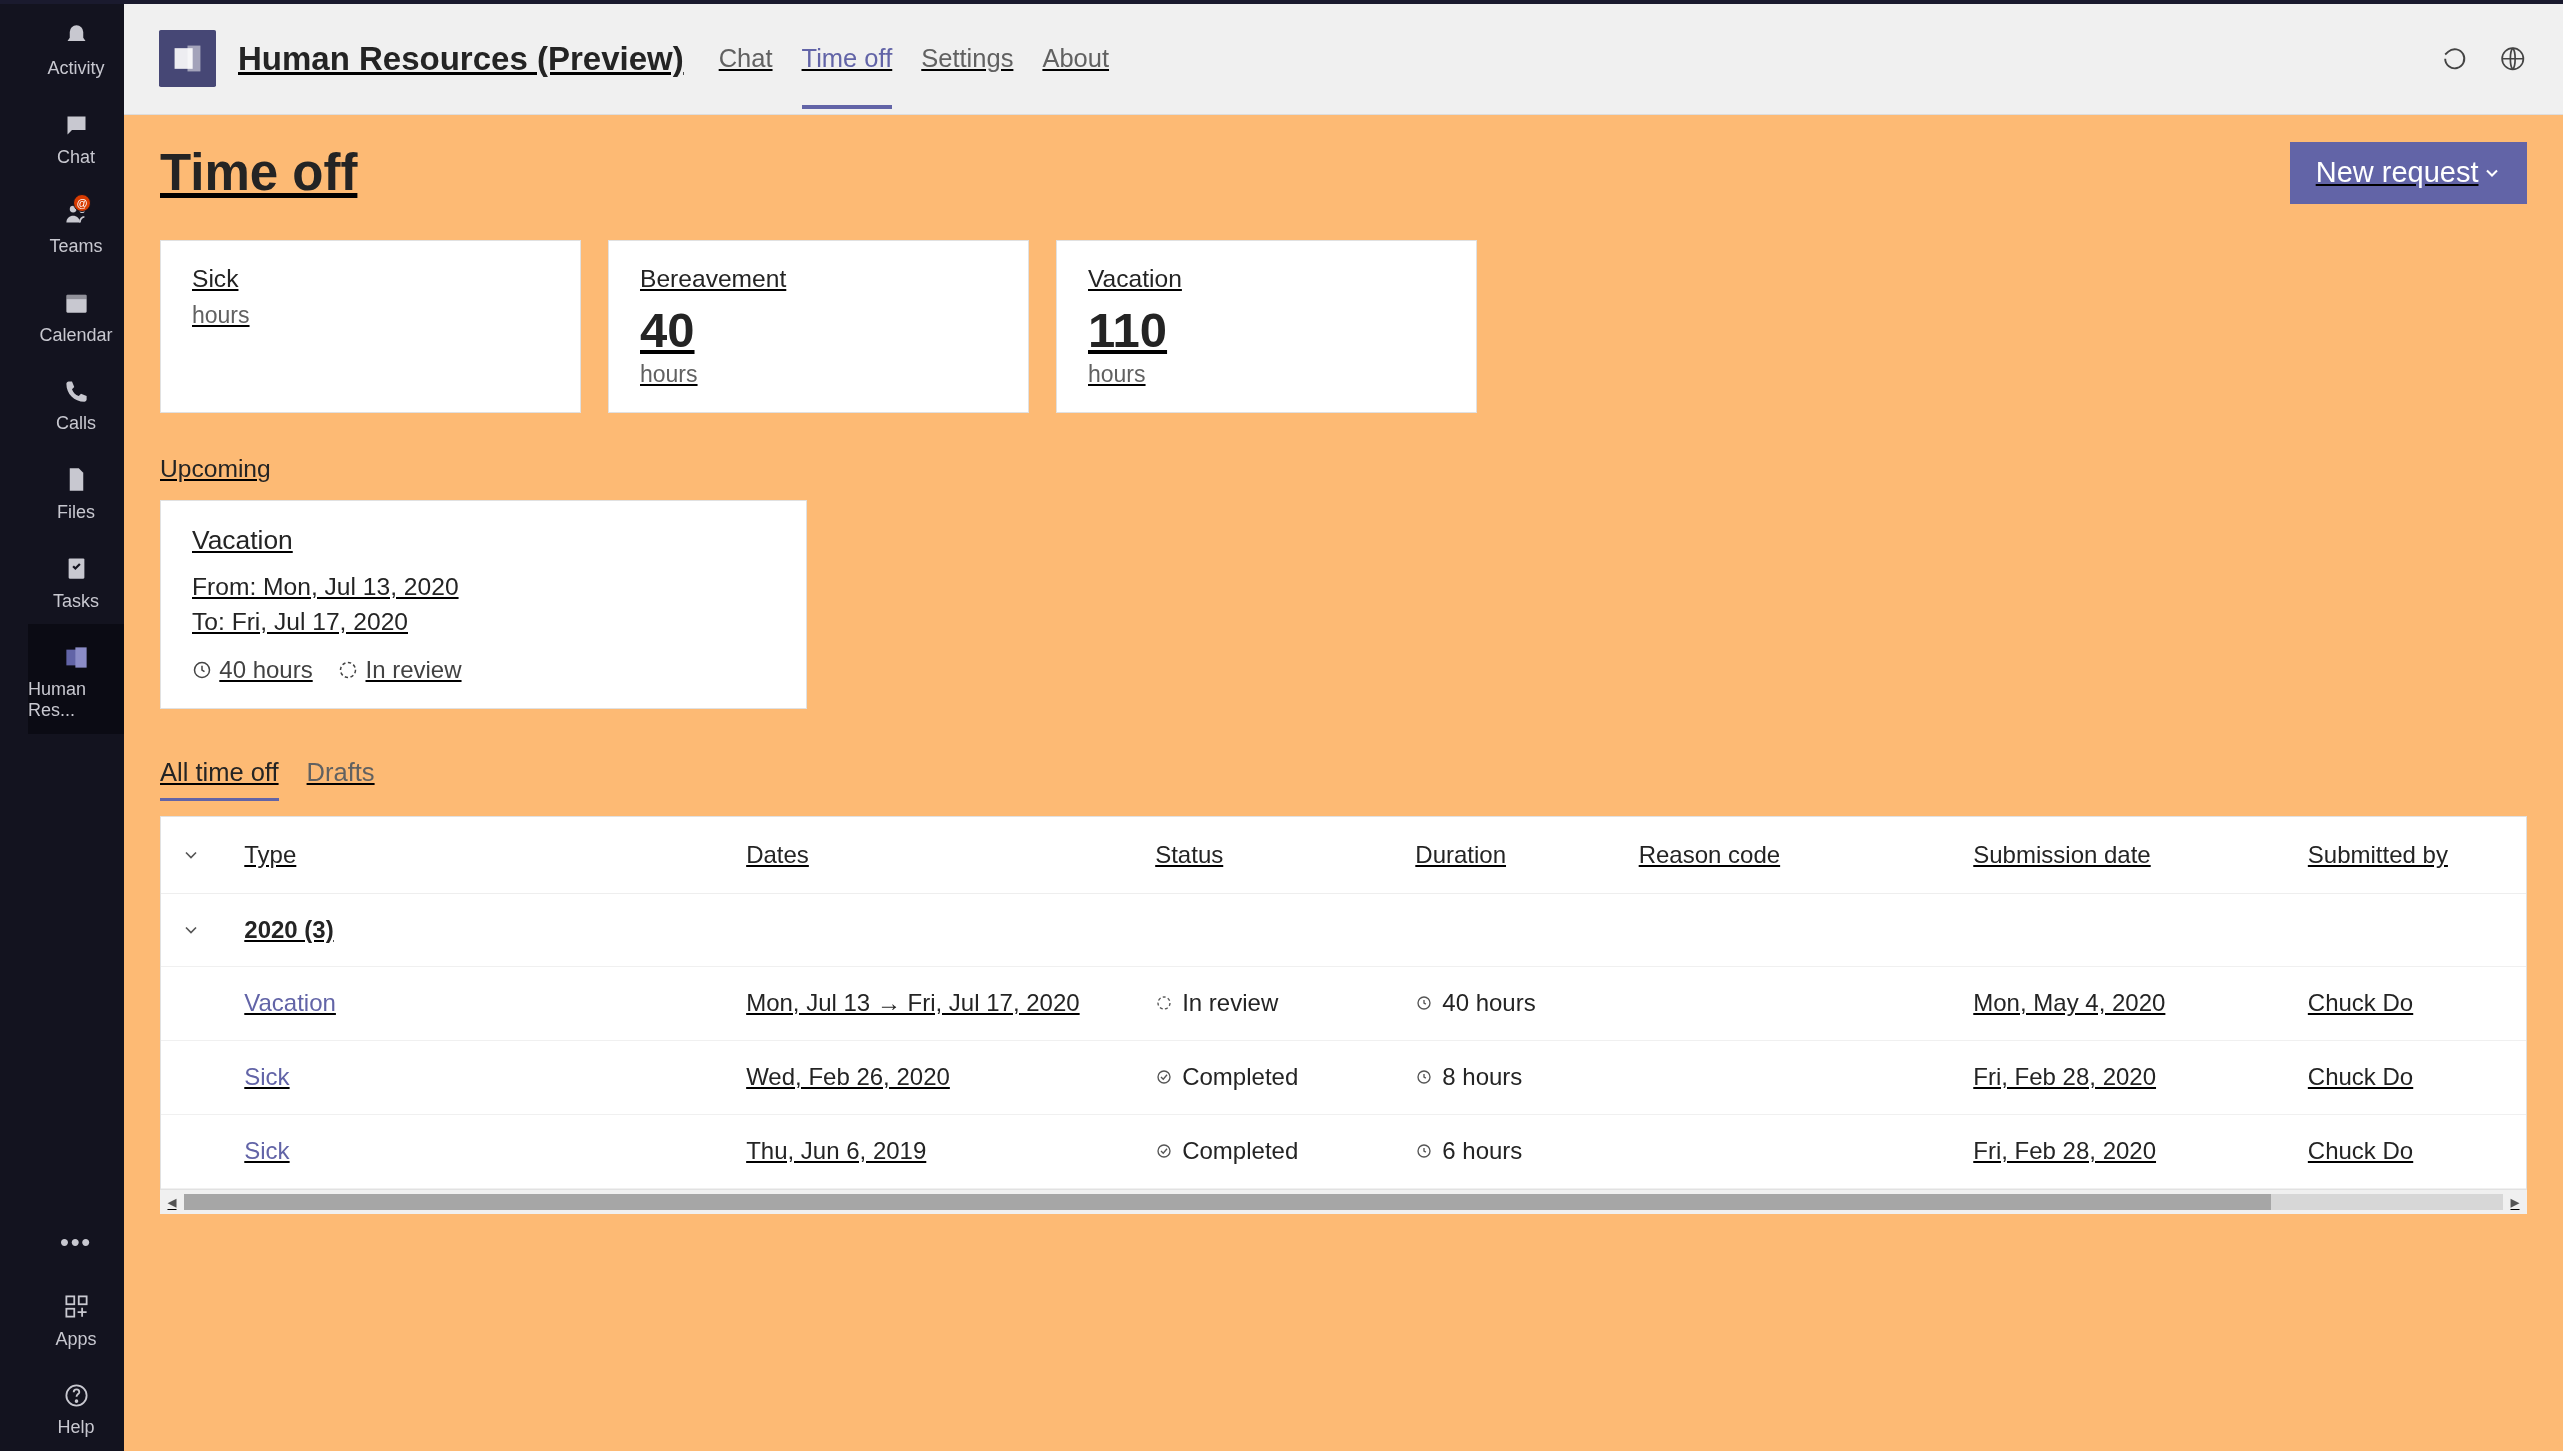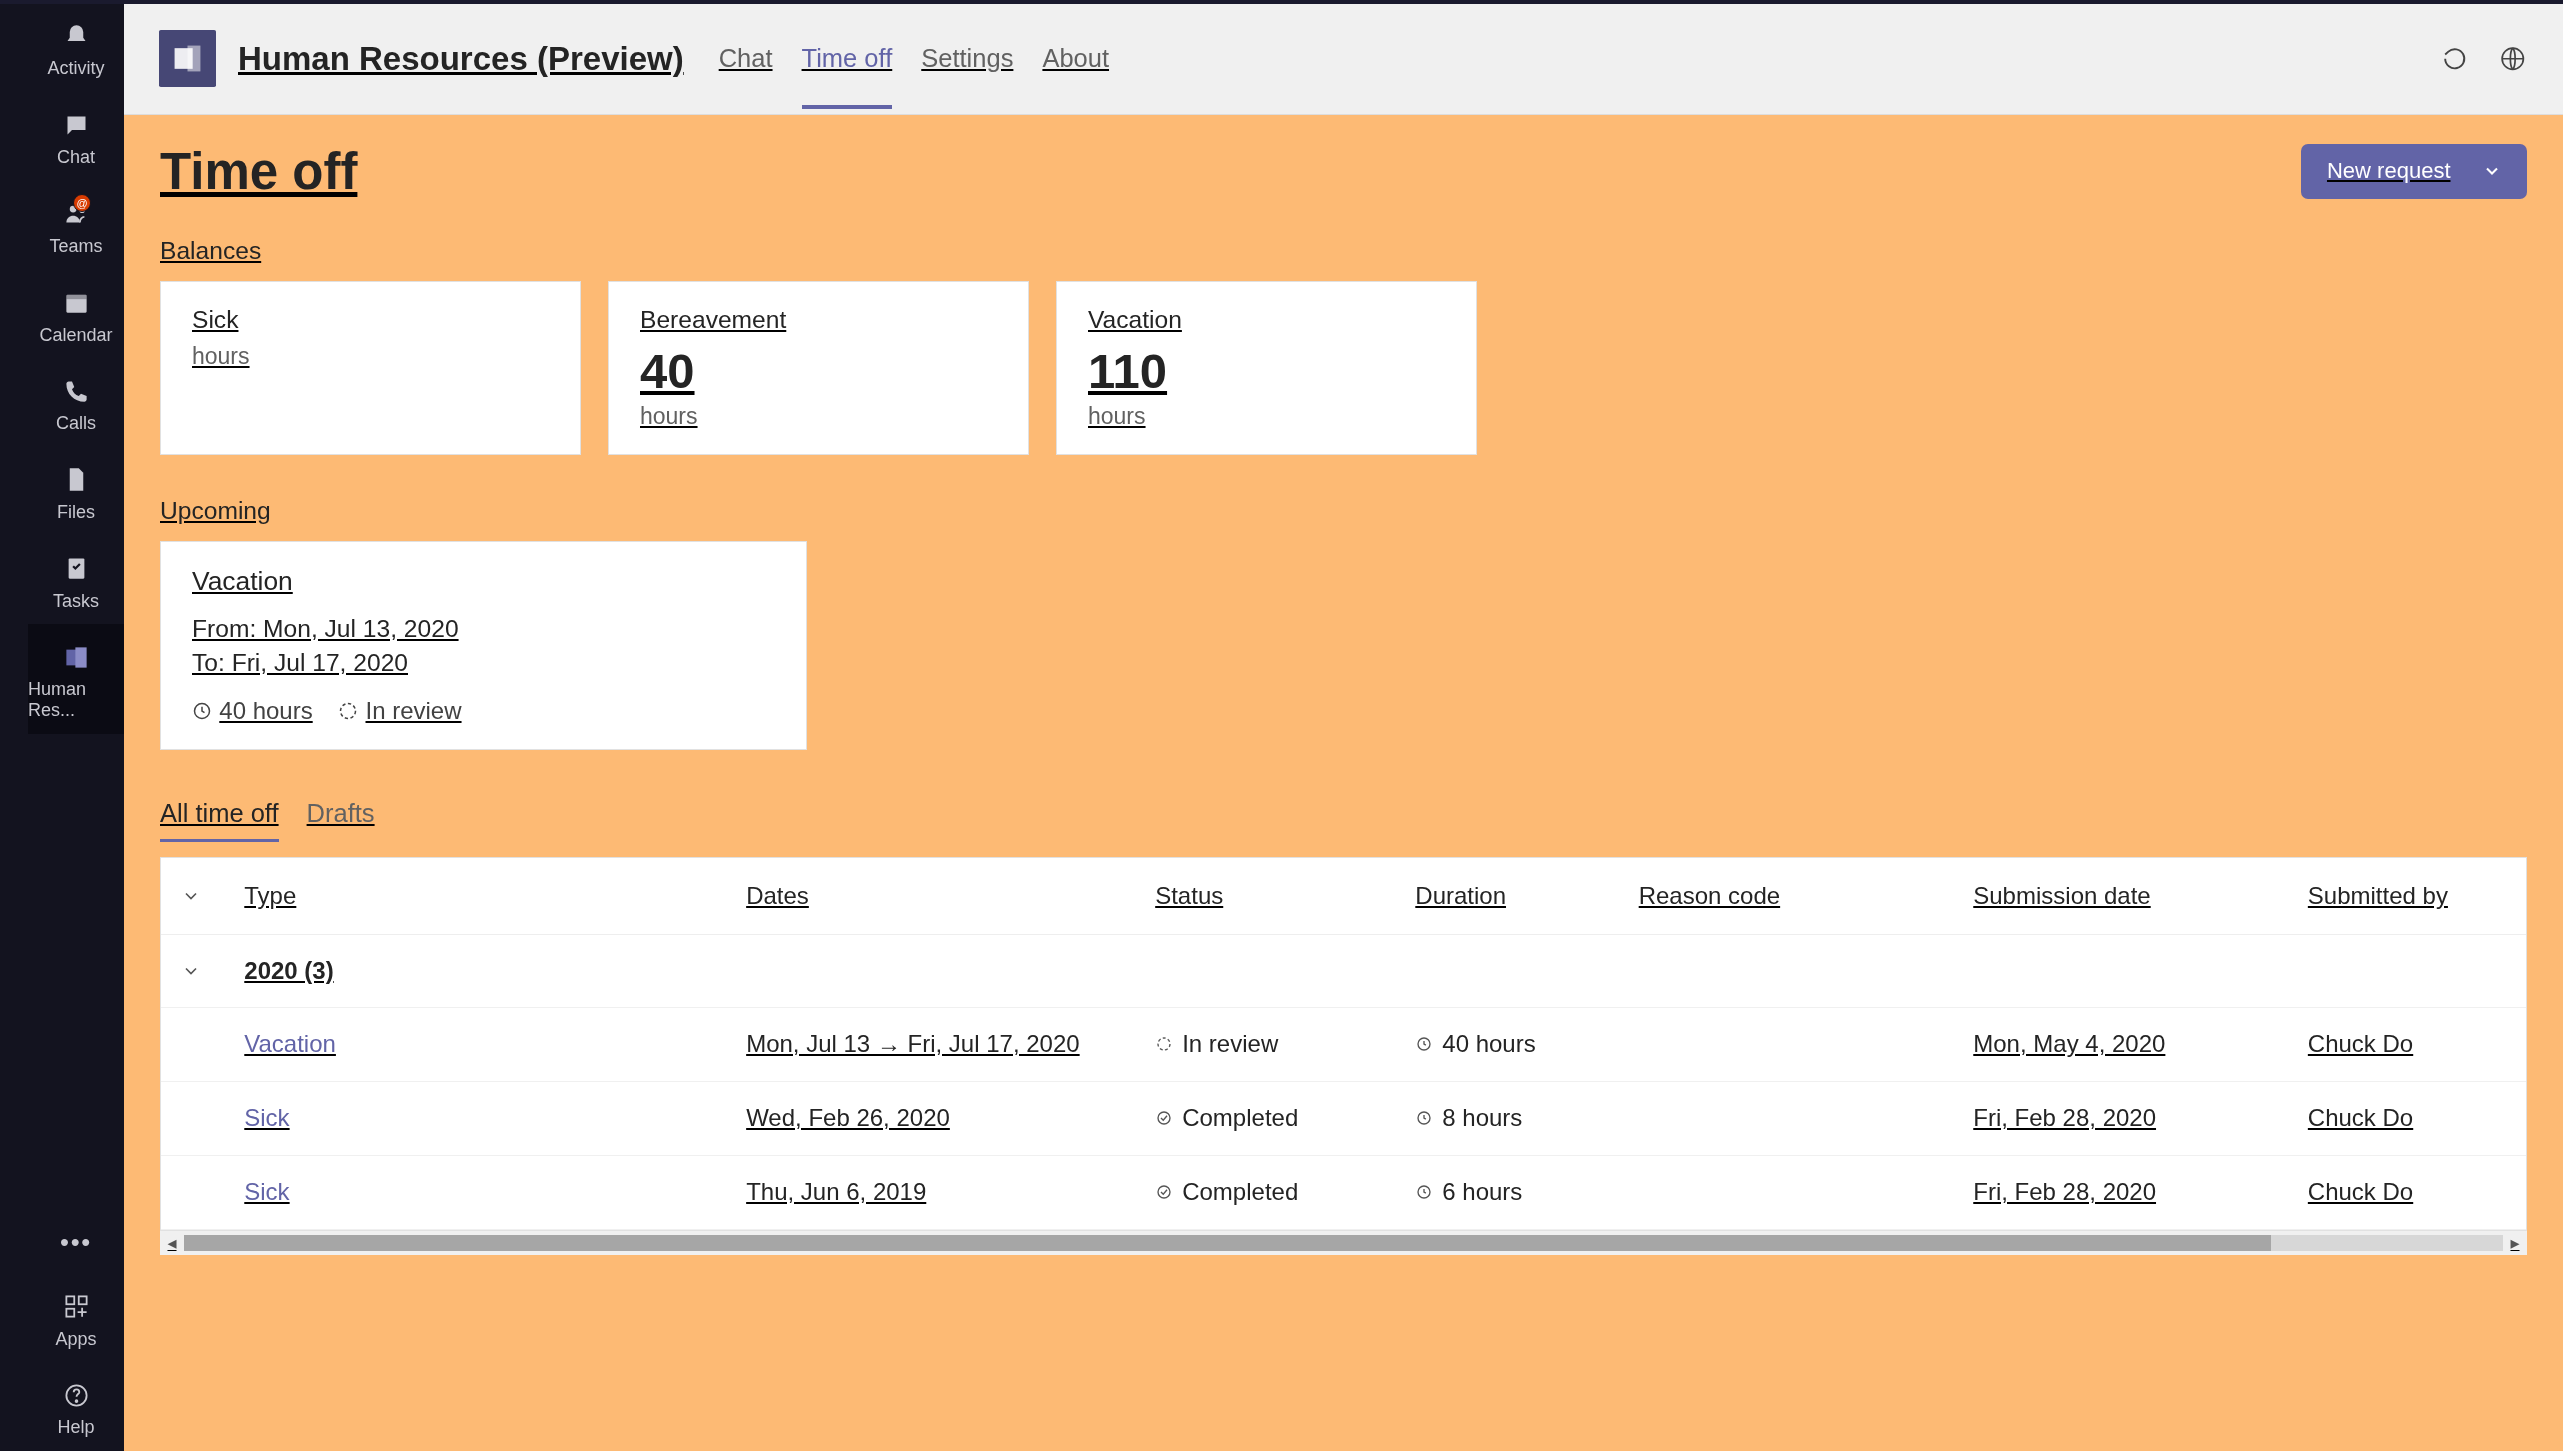--- a/index.html
+++ b/index.html
@@ -33,21 +33,21 @@
 .tab.active { color: #6264a7; }
 .tab.active::after { content: ""; position: absolute; left: 0; right: 0; bottom: 0; height: 4.6px; background: #6264a7; }
 .header-right { margin-left: auto; display: flex; gap: 29px; align-items: center; }
 .header-icon { width: 29px; height: 29px; display:flex; align-items:center; justify-content:center; cursor: pointer; color:#444; }
 
 
 .content { flex: 1; overflow: auto; padding: 27px 36px 0 36px; }
 
 .page-header { display: flex; align-items: center; margin-bottom: 36px; }
 .page-title { font-size: 51px; font-weight: 600; color: #242424; }
-.new-req-btn { margin-left: auto; background: #6264a7; color: #fff; border: none; padding: 14.6px 25.5px; font-size: 22px; border-radius: 7px; cursor: pointer; display: flex; align-items: center; gap: 31px; }
+.new-req-btn { margin-left: auto; background: #6264a7; color: #fff; border: none; padding: 14.6px 25.5px; font-size: 29px; border-radius: 0; cursor: pointer; display: flex; align-items: center; gap: 3px; }
 
 .section-title { font-size: 24.6px; color: #242424; font-weight: 400; margin-bottom: 16.4px; }
 
 .balances { display: flex; gap: 27px; margin-bottom: 42px; }
 .balance-card { width: 421px; background: #fff; border: 0.9px solid #e1e1e1; padding: 24px 31px; }
 .balance-type { font-size: 24.6px; color: #242424; margin-bottom: 9px; }
 .balance-val { font-size: 49px; font-weight: 600; color: #242424; }
 .balance-unit { font-size: 23px; color: #616161; margin-top: 3.6px; }
 
 .upcoming { margin-bottom: 40px; }
@@ -234,21 +234,20 @@
       <div class="page-header">
         <div class="page-title">Time off</div>
         <button class="new-req-btn">
           <span>New request</span>
           <svg width="20" height="20" viewBox="0 0 24 24" fill="none" stroke="currentColor" stroke-width="2.5">
               <path d="M6 9l6 6 6-6"></path>
             </svg>
         </button>
       </div>
 
-      <div class="section-title">Balances</div>
       <div class="balances" id="balances">
           <div class="balance-card">
             <div class="balance-type">Sick</div>
     <div class="balance-unit">hours</div>
           </div>
           <div class="balance-card">
             <div class="balance-type">Bereavement</div>
     <div class="balance-val">40</div>
     <div class="balance-unit">hours</div>
           </div>

